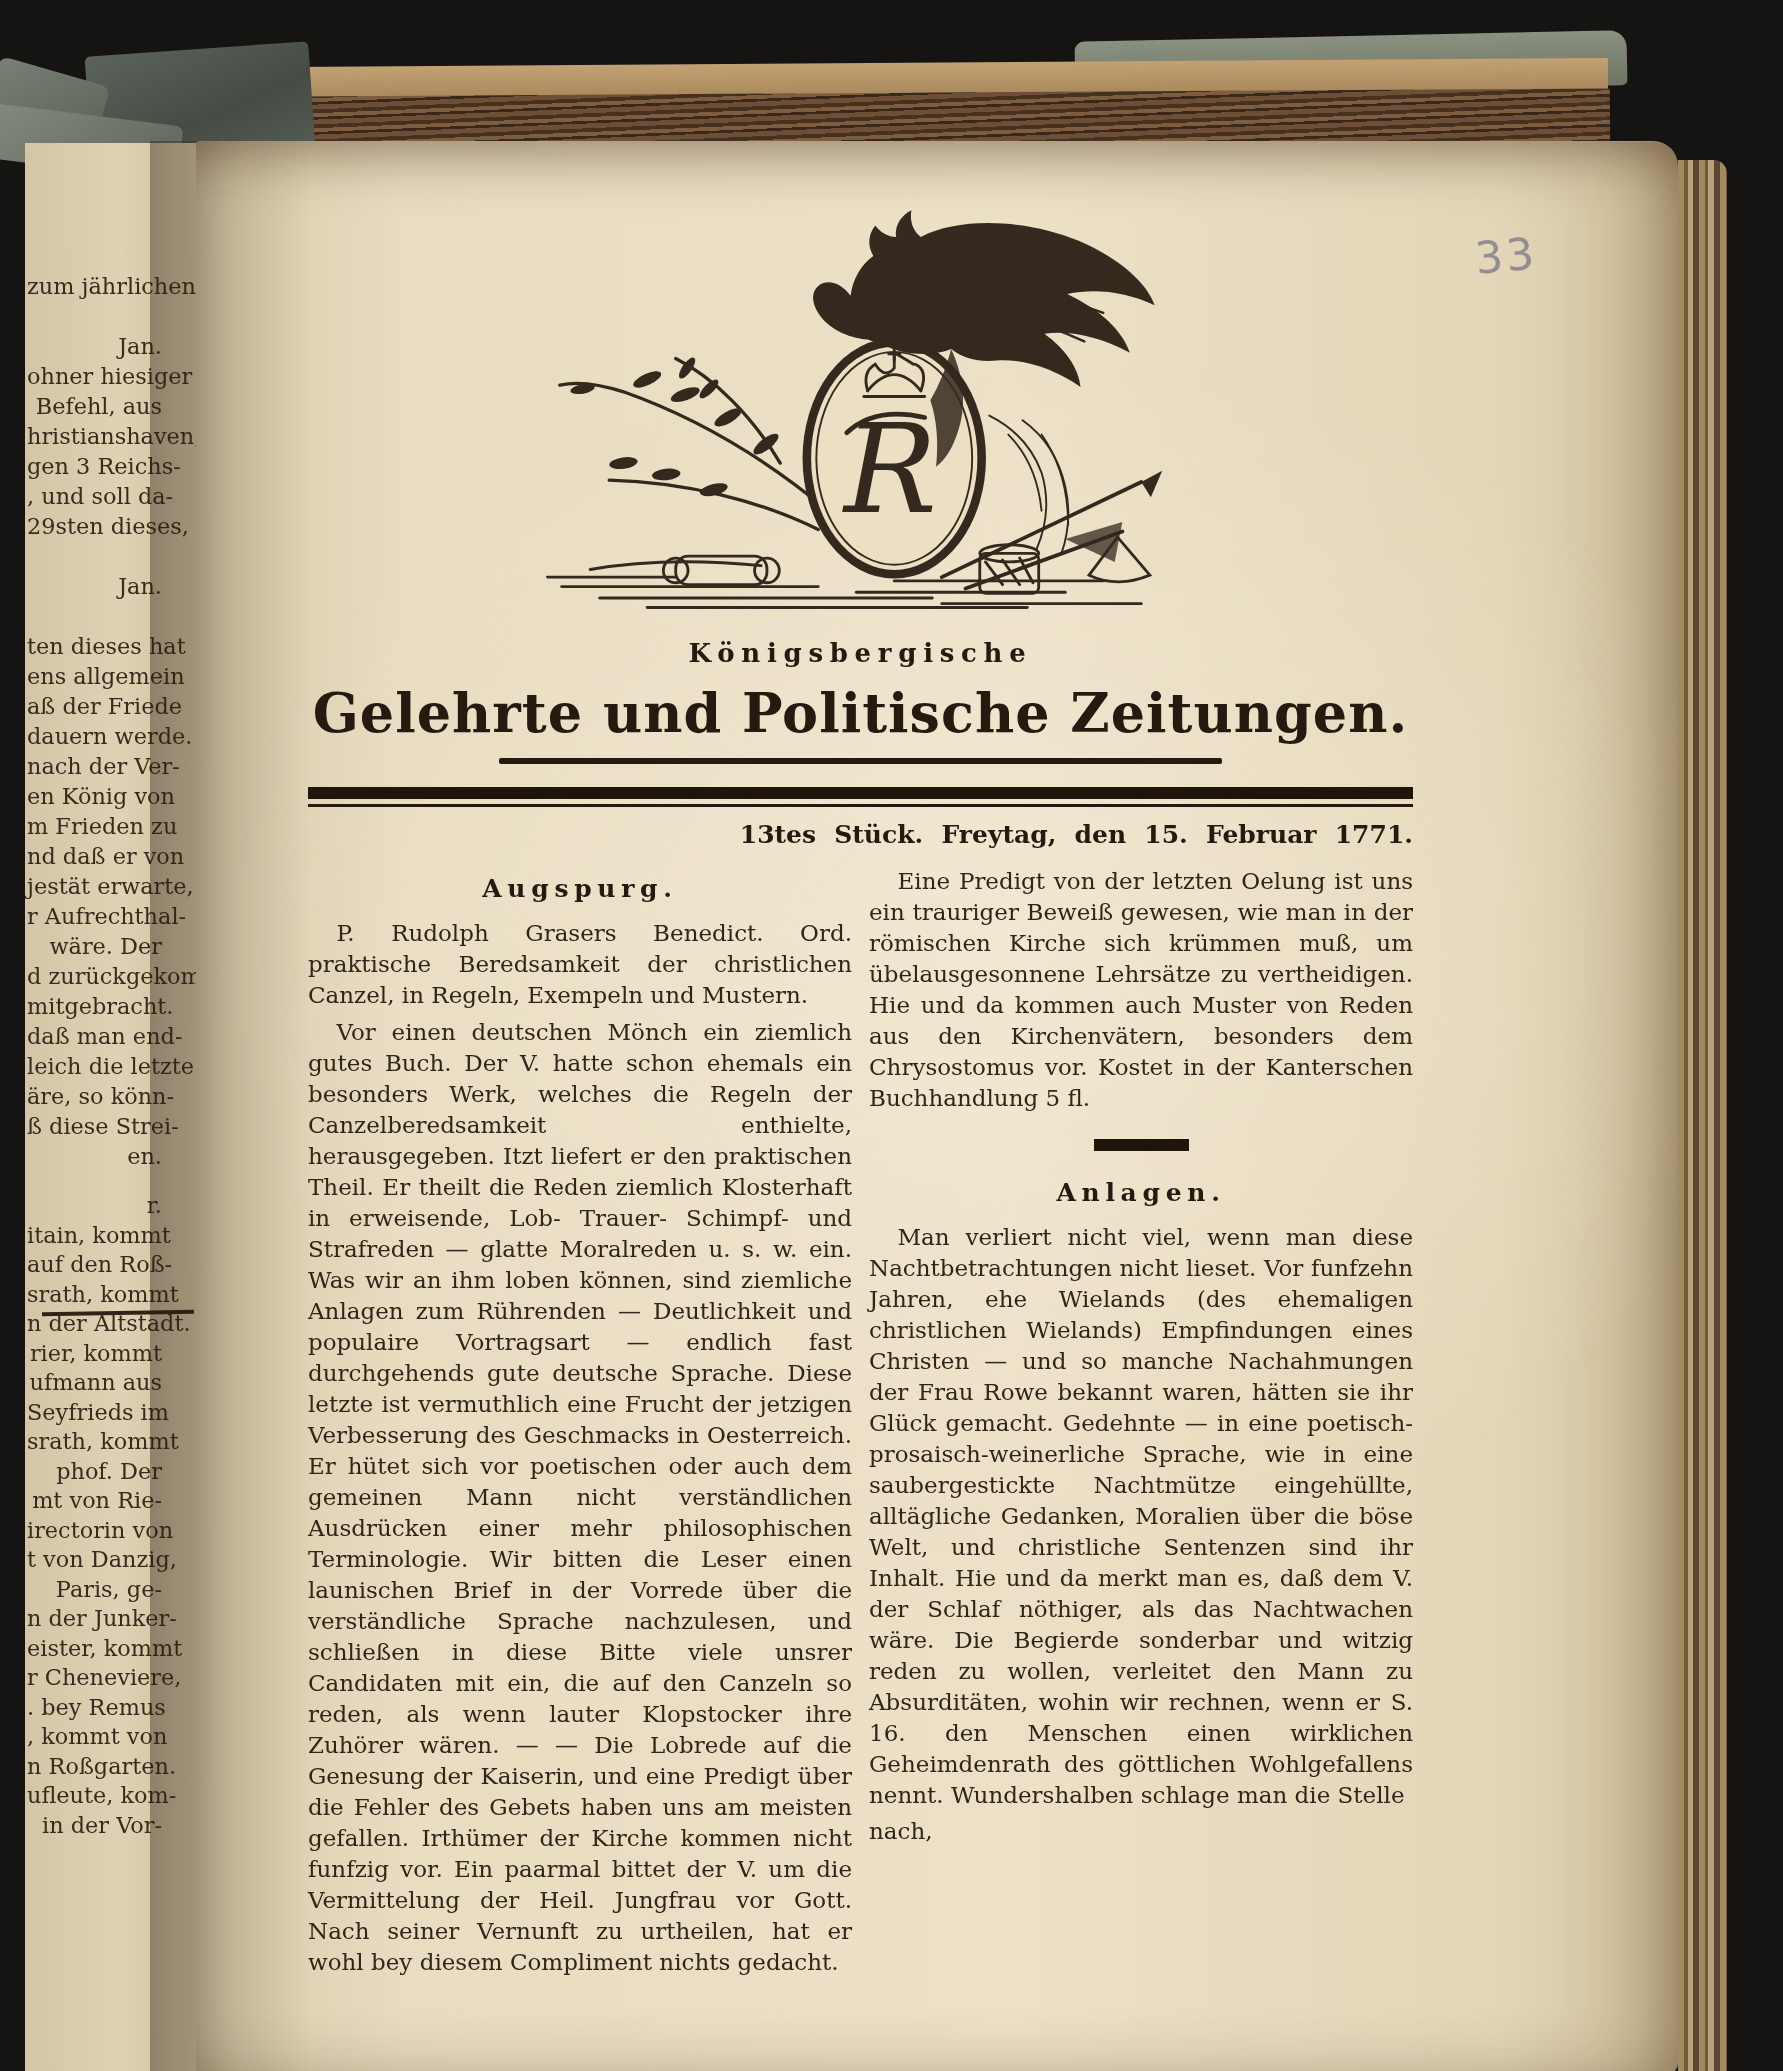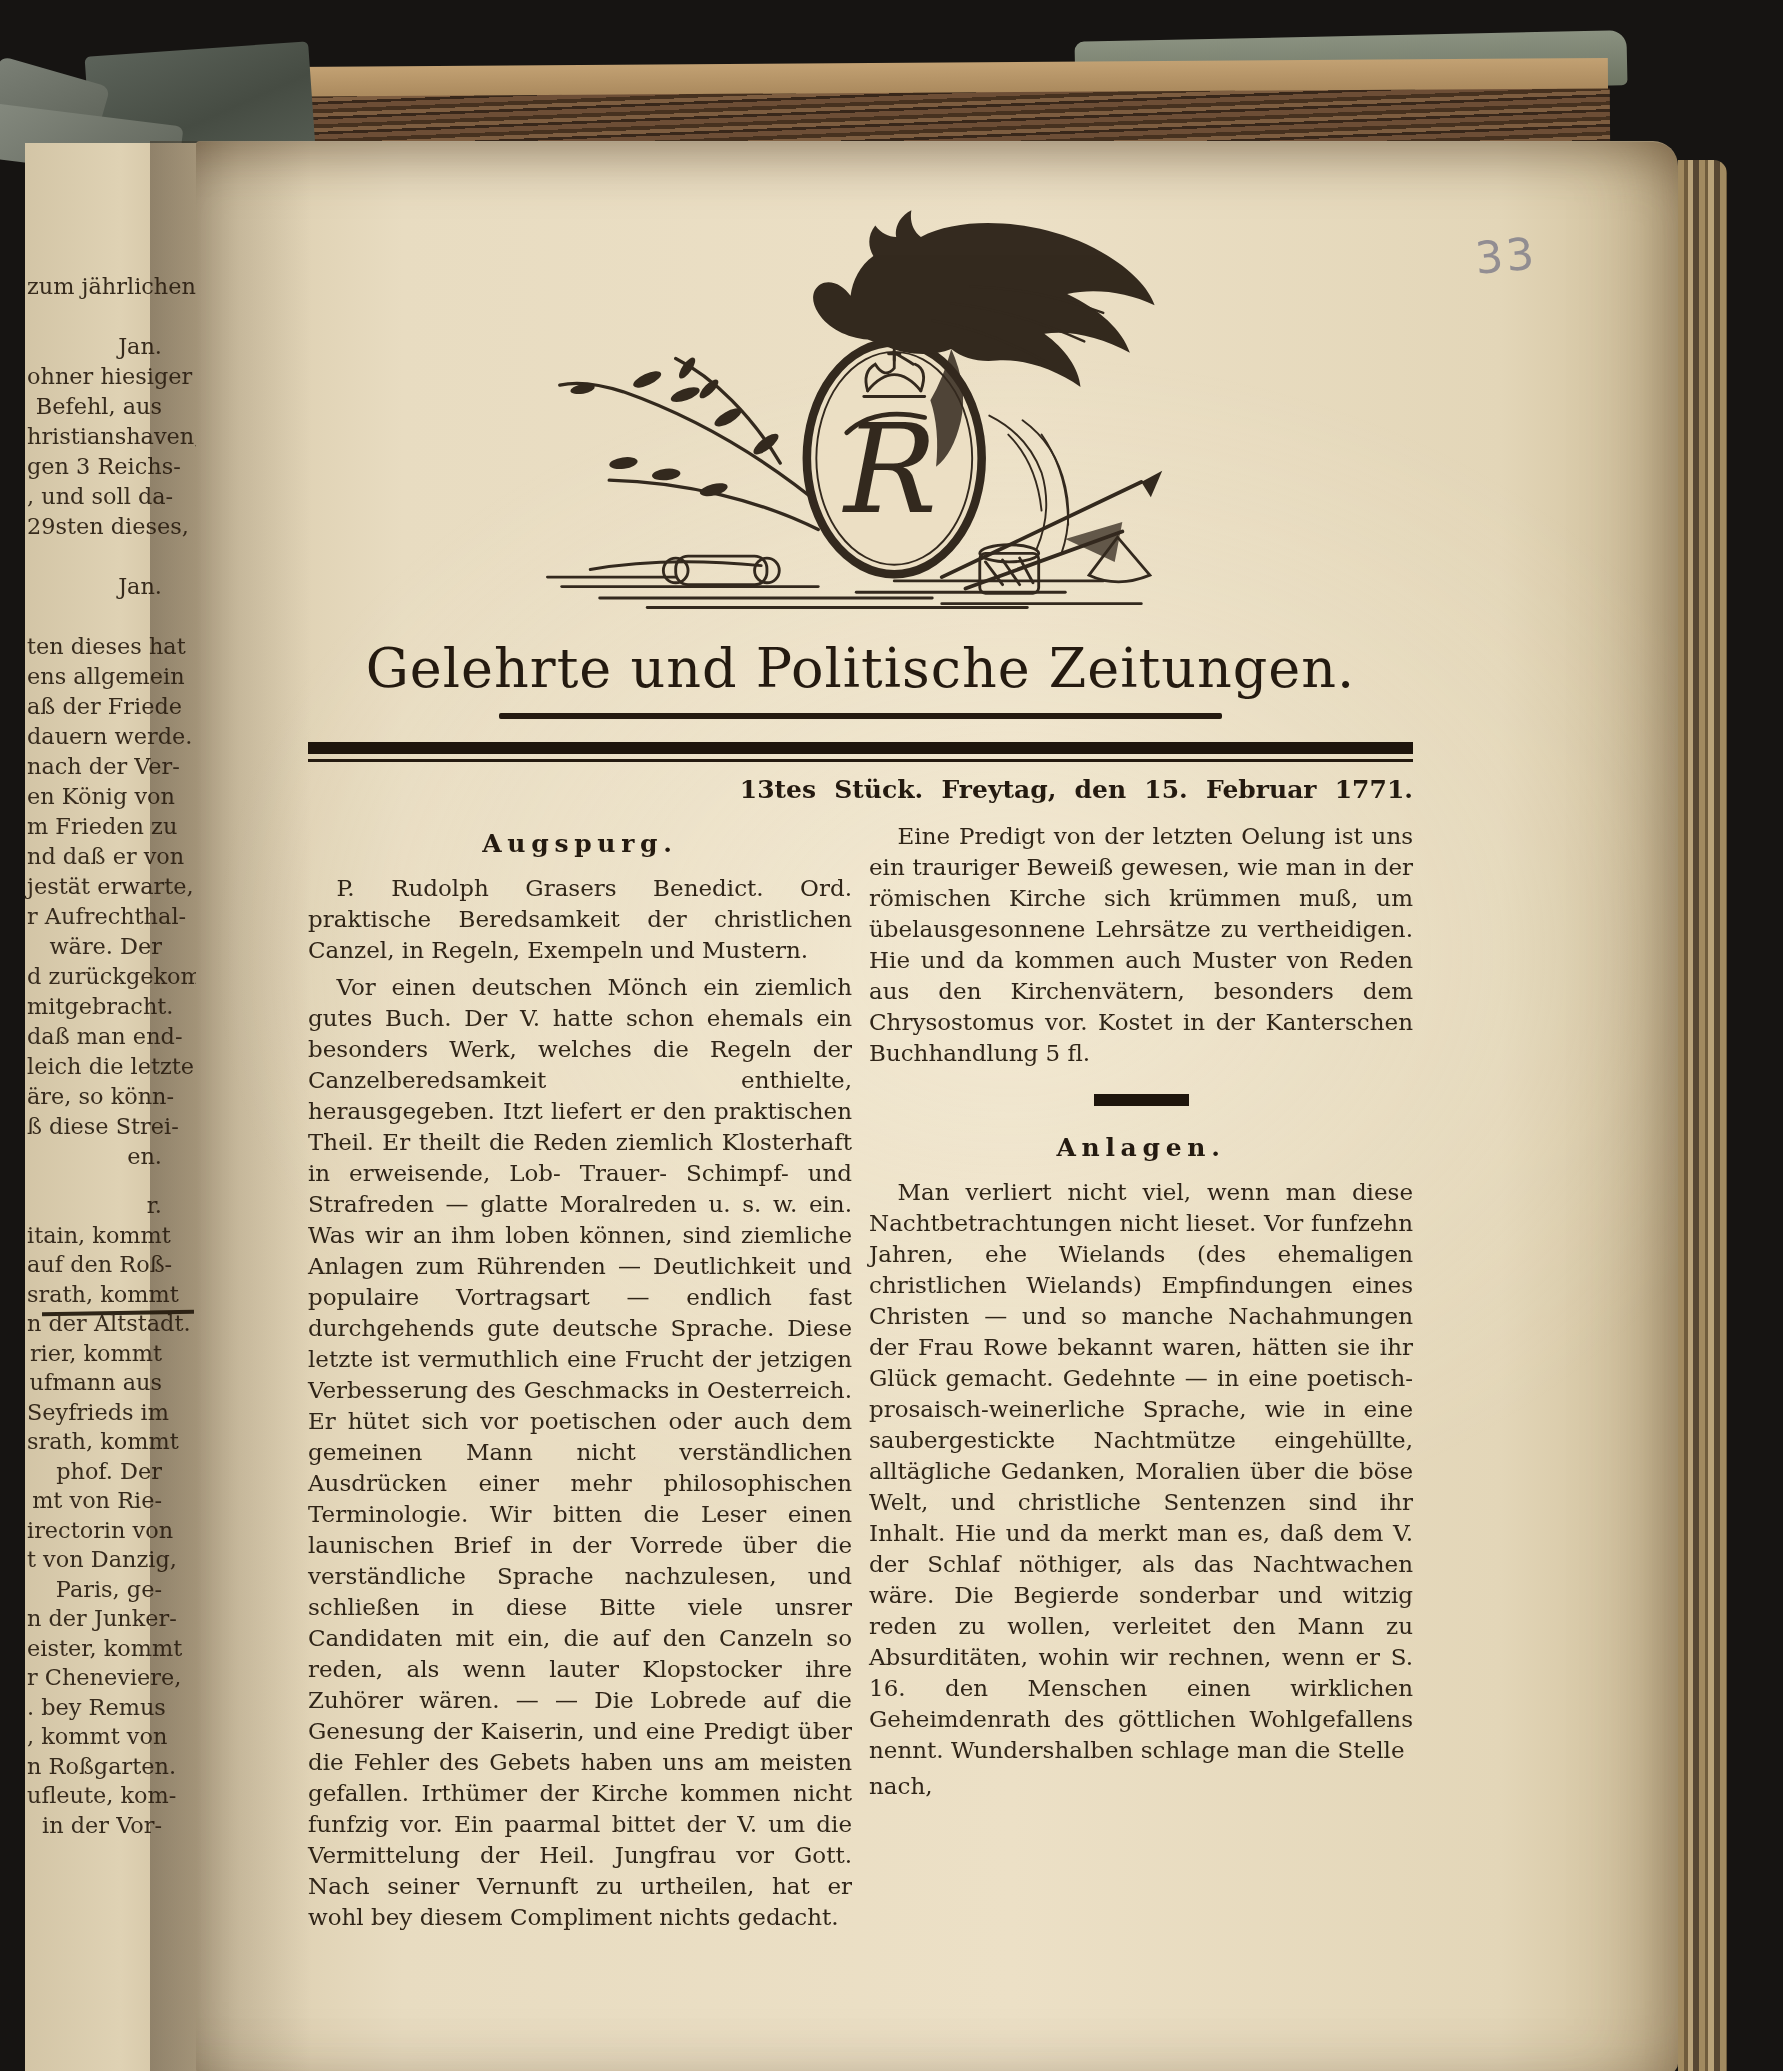--- a/index.html
+++ b/index.html
@@ -49,21 +49,21 @@
     font-size:22.4px;line-height:29.5px;color:#372b1d;}
   .frag-line{white-space:nowrap;overflow:visible;}
   .frag-rule{position:absolute;left:17px;top:1168px;width:152px;height:3.8px;background:#2e2517;
     transform:rotate(-1deg);}
 
   
   .content{position:absolute;left:112px;top:0;width:1105px;color:#2d2215;}
   .emblem-wrap{margin:36px auto 0;width:656px;height:439px;}
   .kicker{margin-top:21px;text-align:center;font-size:26px;font-weight:bold;
     letter-spacing:6.7px;color:#241a10;}
-  .main-title{margin-top:20px;text-align:center;font-size:54px;font-weight:normal;
+  .main-title{margin-top:13px;text-align:center;font-size:54px;font-weight:bold;
     letter-spacing:1px;color:#241a10;white-space:nowrap;}
   .title-rule{margin:13.3px auto 0;width:723px;height:5.7px;background:#241a10;border-radius:1.9px;}
   .motto{margin-top:11.4px;text-align:center;font-size:20px;font-weight:bold;
     letter-spacing:8.6px;word-spacing:15px;color:#241a10;}
   .double-rule{margin-top:23px;}
   .double-rule .bar{height:12.4px;background:#1e150c;}
   .double-rule .line{height:2.9px;background:#241a10;margin-top:4.8px;}
   .dateline{margin-top:13.3px;text-align:right;font-size:25px;font-weight:bold;
     word-spacing:9.5px;color:#241a10;}
 
@@ -245,20 +245,21 @@
               C 598 168 566 160 538 164 C 560 180 574 200 576 220
               C 548 200 514 190 488 192 C 470 194 452 190 440 180
               C 420 188 392 186 374 178 Z"></path>
             <path class="ink" stroke-width="2.5" d="M420 150 q 60 10 120 44 M440 132 q 70 8 140 40 M460 114 q 70 2 140 28"></path>
 
             <path fill="#241a10" opacity="0.85" d="M440 180 q 18 40 10 76 q -8 34 -26 48 q 4 -40 -6 -70 q 14 -24 22 -54 z"></path>
           </g>
         </svg>
       </div>
 
+      <div class="kicker">Königsbergische</div>
       <div class="main-title">Gelehrte und Politische Zeitungen.</div>
       <div class="title-rule"></div>
 
       <div class="double-rule">
         <div class="bar"></div>
           <div class="line"></div>
       </div>
 
       <div class="dateline">13tes Stück.   Freytag, den 15. Februar 1771.</div>
 

